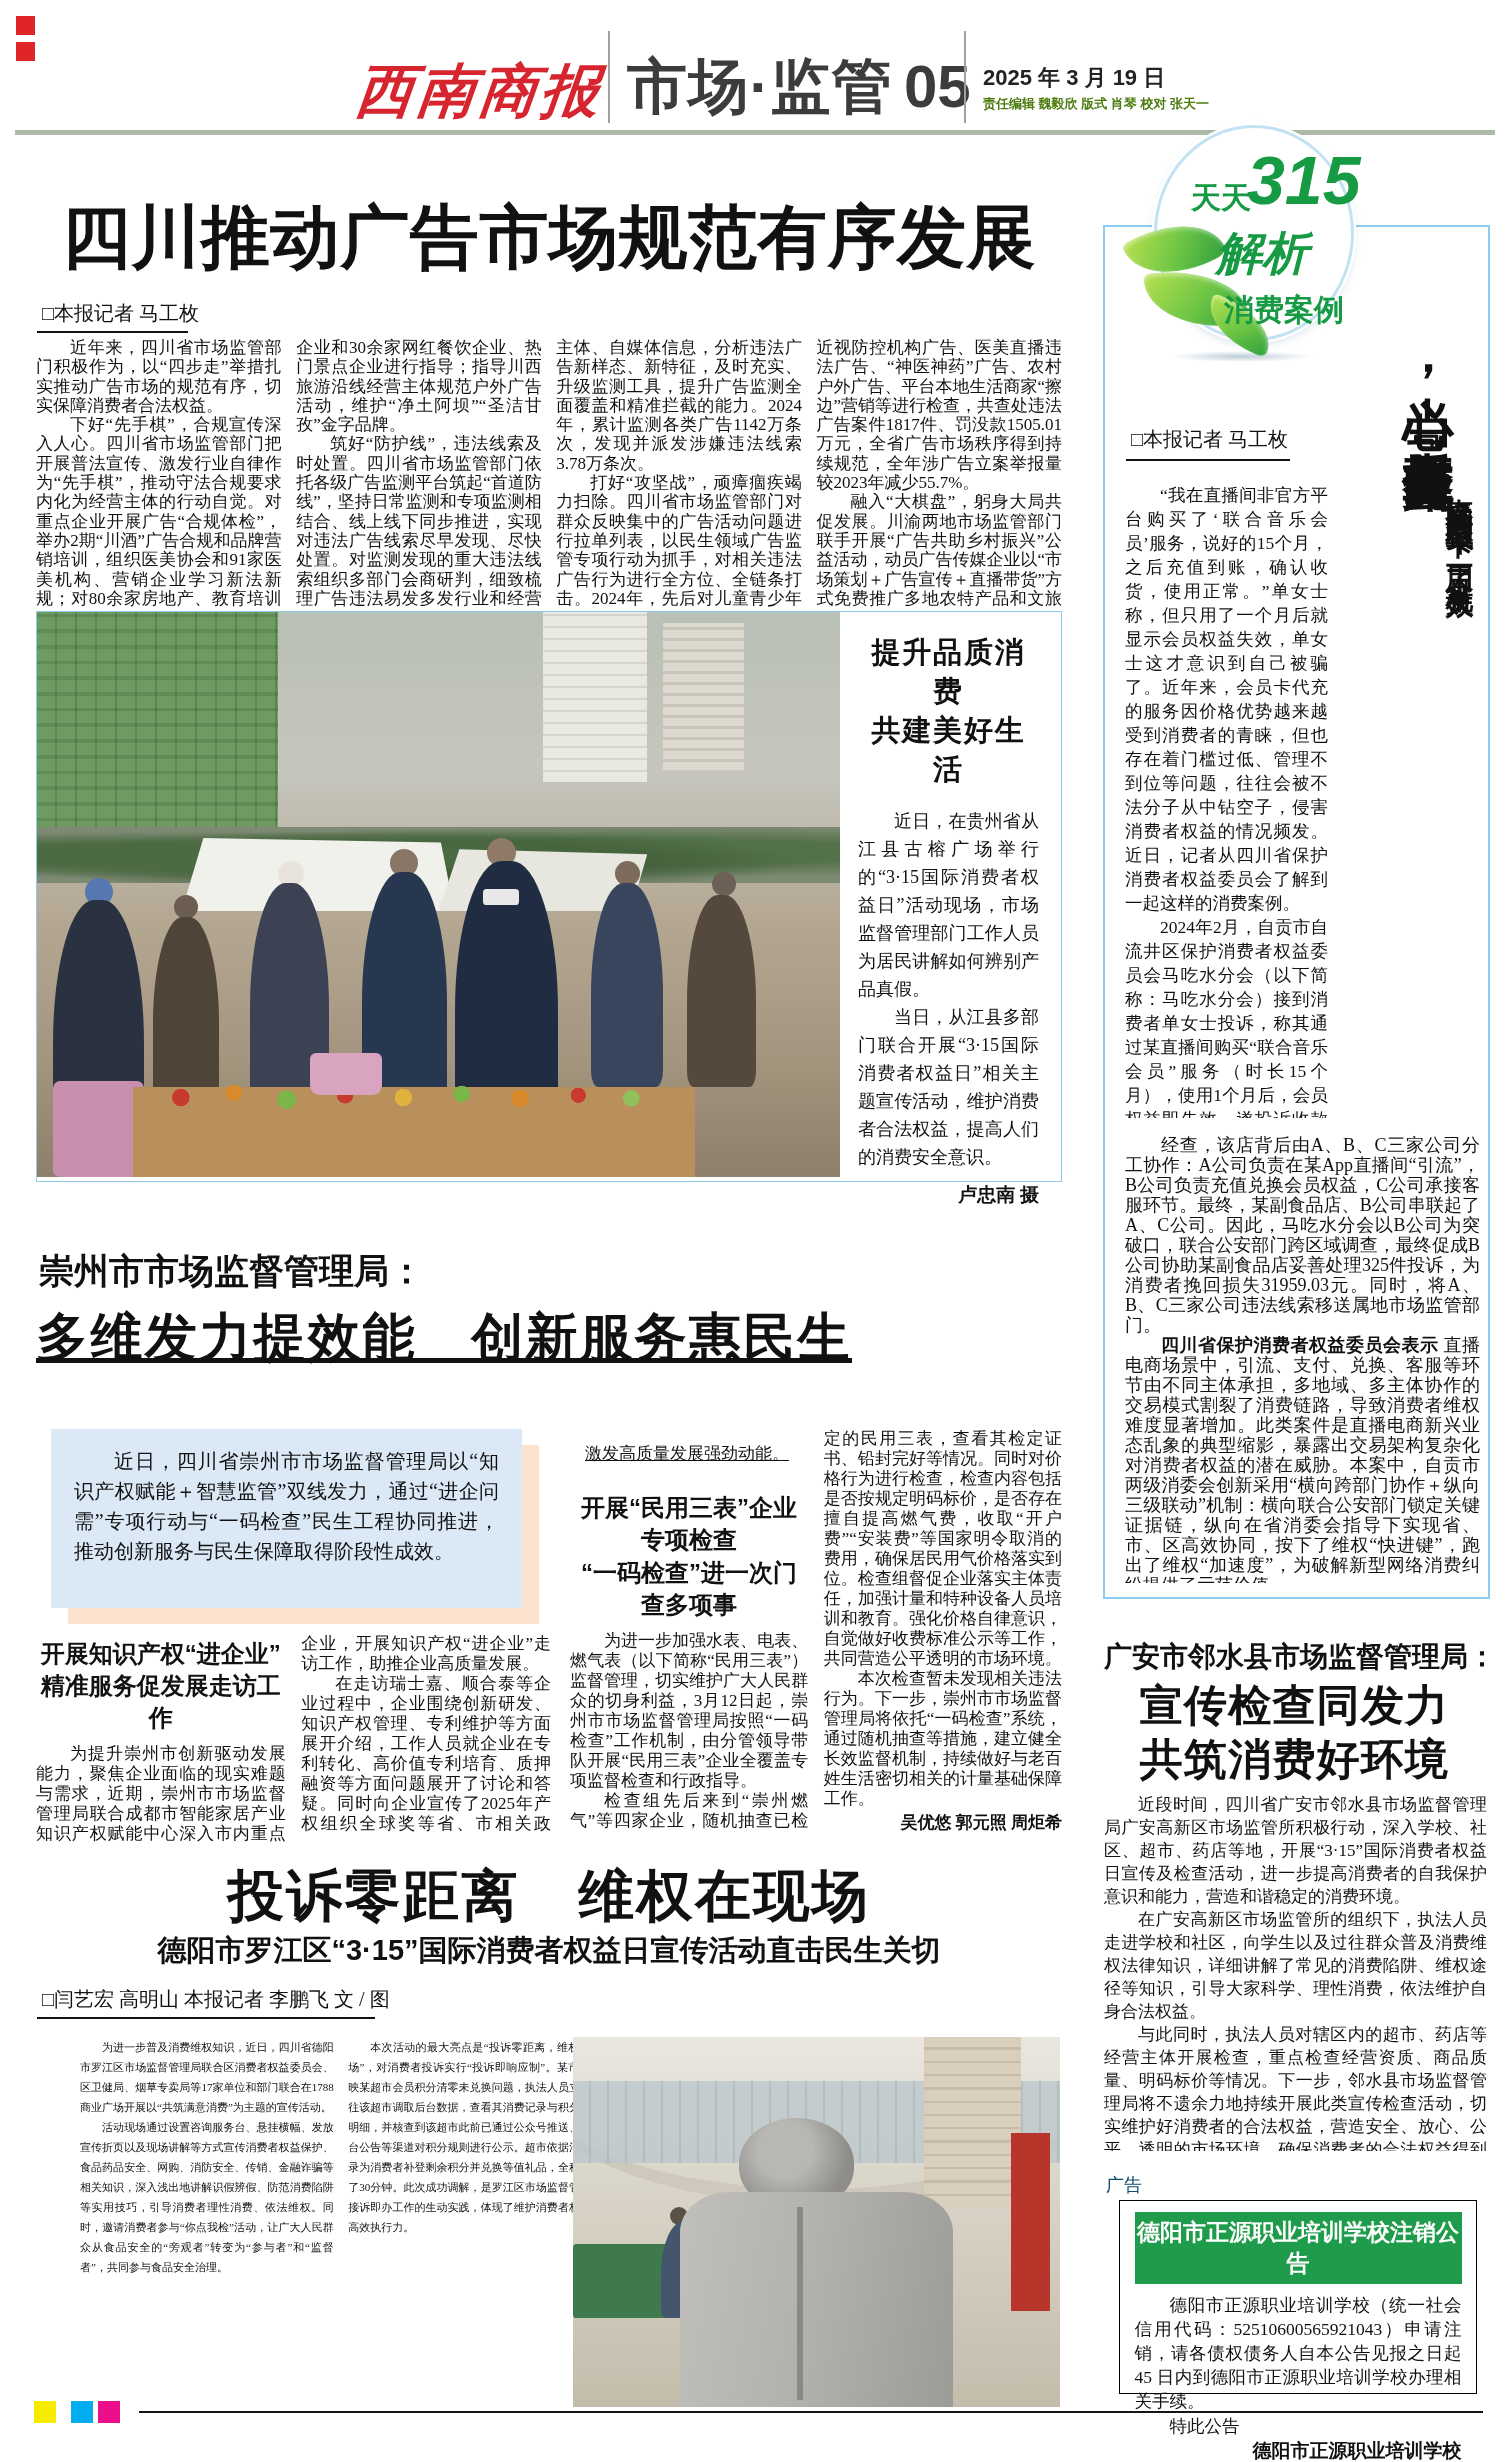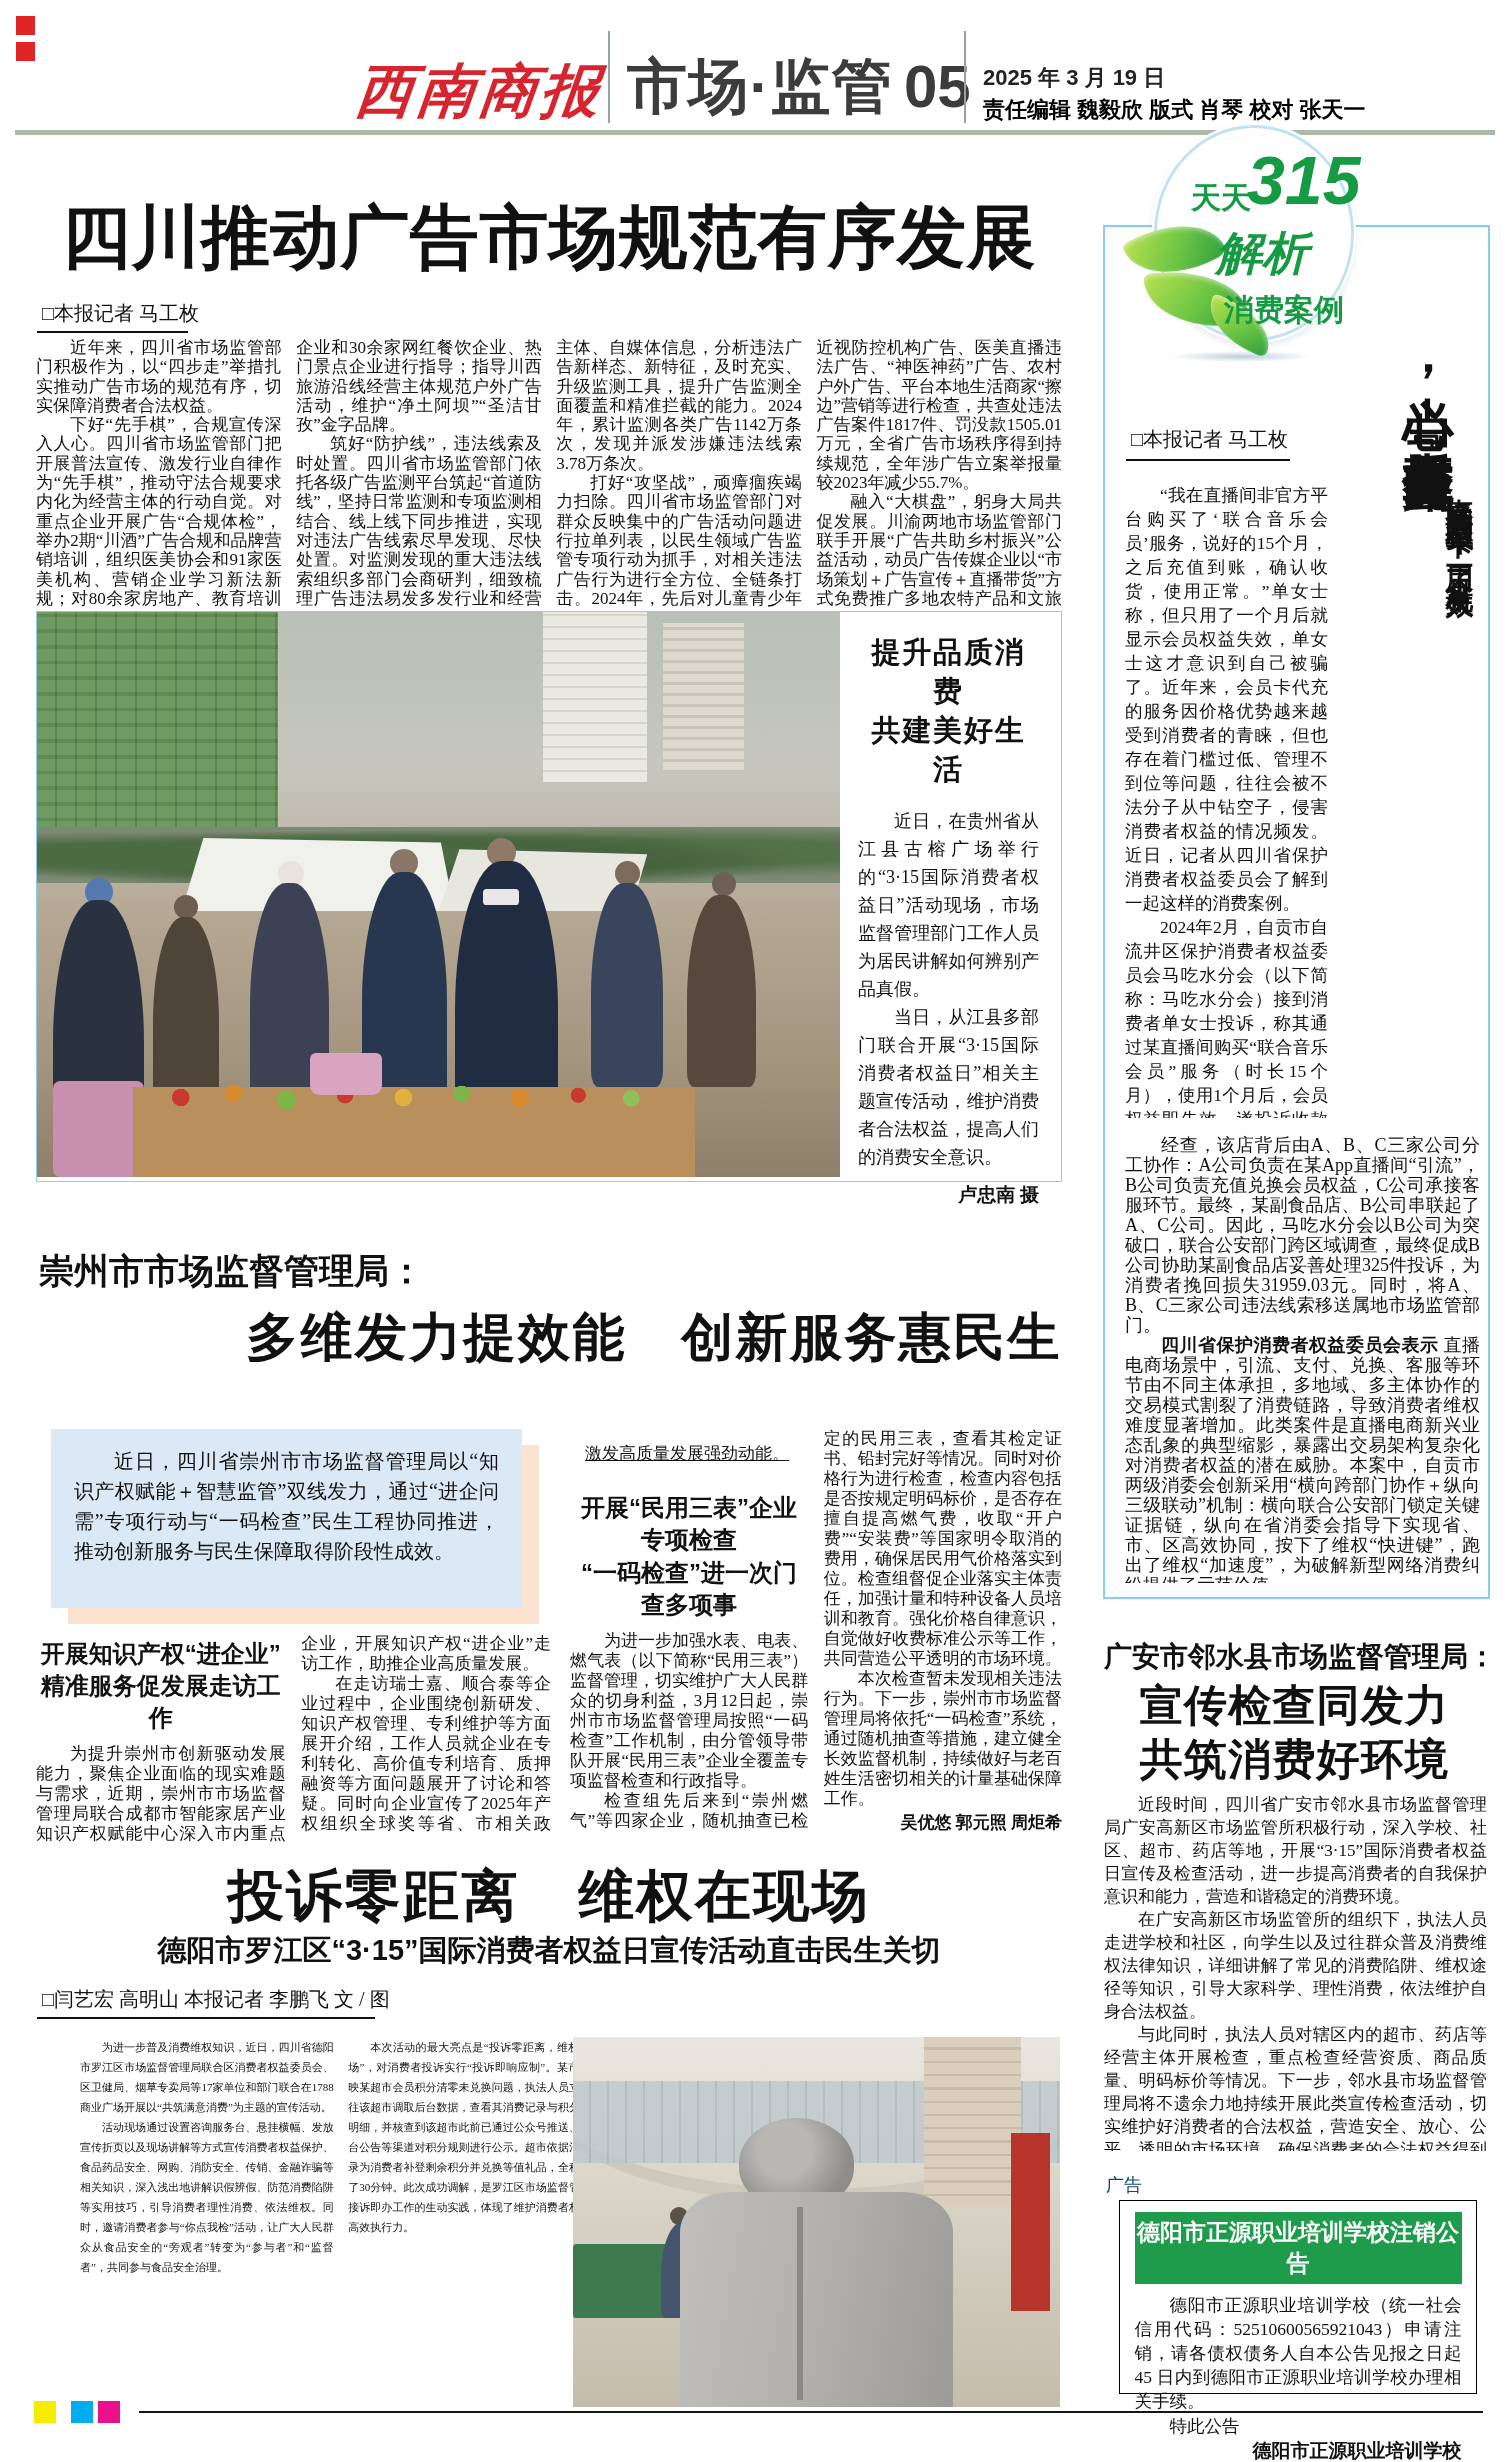--- a/index.html
+++ b/index.html
@@ -11,41 +11,41 @@
   .pind{text-indent:2em;margin:0;}
   .clip{overflow:hidden;}
 
   
   .regmark{width:19.3px;height:19.3px;background:#e02528;}
   .logo{font-size:58px;font-weight:900;color:#d6252e;letter-spacing:3.6px;transform:skewX(-6deg);font-style:italic;}
   .vline{width:1.8px;background:#9aa39a;}
   .section-title{font-size:60px;font-weight:900;color:#3c3c3c;letter-spacing:1.2px;}
   .pageno{font-size:60px;font-weight:900;color:#3c3c3c;margin-left:11px;}
   .hdate{font-size:22px;font-weight:bold;color:#222;}
-  .hstaff{font-size:22px;font-weight:bold;color:#000000;}
+  .hstaff{font-size:13px;font-weight:bold;color:#4d7c0f;}
   .hrule{height:5.4px;background:#adbaa8;}
 
   
   .a1-headline{width:1026px;text-align:center;font-size:69px;font-weight:900;letter-spacing:0.6px;}
   .byline{font-size:20px;color:#111;}
   .thinline{height:1.8px;background:#111;}
   .a1-body{width:1026px;height:273px;column-count:4;column-gap:14.5px;font-size:17px;line-height:19.3px;}
 
   
   .photo-frame{border:1.8px solid #8ecdf0;background:#fff;}
   .photo1{position:absolute;left:0;top:0;width:803px;height:565px;overflow:hidden;
           background:linear-gradient(180deg,#b9c0b6 0%,#c6c6be 28%,#b4a792 55%,#a3947e 80%,#8e7f6a 100%);}
   .cap-panel{position:absolute;left:803px;top:0;width:217px;height:565px;background:#fff;padding:20.5px 18px;box-sizing:border-box;}
   .cap-title{font-size:29px;font-weight:900;letter-spacing:1.8px;line-height:1.35;text-align:center;}
   .cap-text{margin-top:18px;font-size:18px;line-height:28px;}
   .cap-credit{margin-top:11px;text-align:right;font-size:19px;font-weight:bold;}
 
   
   .kicker1{font-size:35px;font-weight:900;}
-  .cz-headline{width:1026px;text-align:right;font-size:52px;font-weight:900;letter-spacing:2.4px;}
+  .cz-headline{width:1026px;text-align:left;font-size:52px;font-weight:900;letter-spacing:2.4px;text-decoration:underline;}
   .intro-shadow{background:#fbe3cf;}
   .intro-box{background:#dbe8f5;padding:17px 23px;box-sizing:border-box;font-size:20px;line-height:30px;}
   .subhead{font-size:24px;font-weight:900;text-align:center;line-height:1.35;margin:3.6px 0 9.7px 0;}
   .cz-cols-left{width:515px;height:239px;column-count:2;column-gap:15.7px;font-size:17px;line-height:20px;}
   .cz-cols-right{width:492px;height:423px;column-count:2;column-gap:15.7px;font-size:17px;line-height:20px;}
   .authors{text-align:right;font-weight:bold;margin:3.6px 0 0 0;}
 
   
   .dy-headline{width:1026px;text-align:center;font-size:56px;font-weight:900;letter-spacing:2.4px;}
   .dy-subhead{width:1026px;text-align:center;font-size:29px;font-weight:900;}

